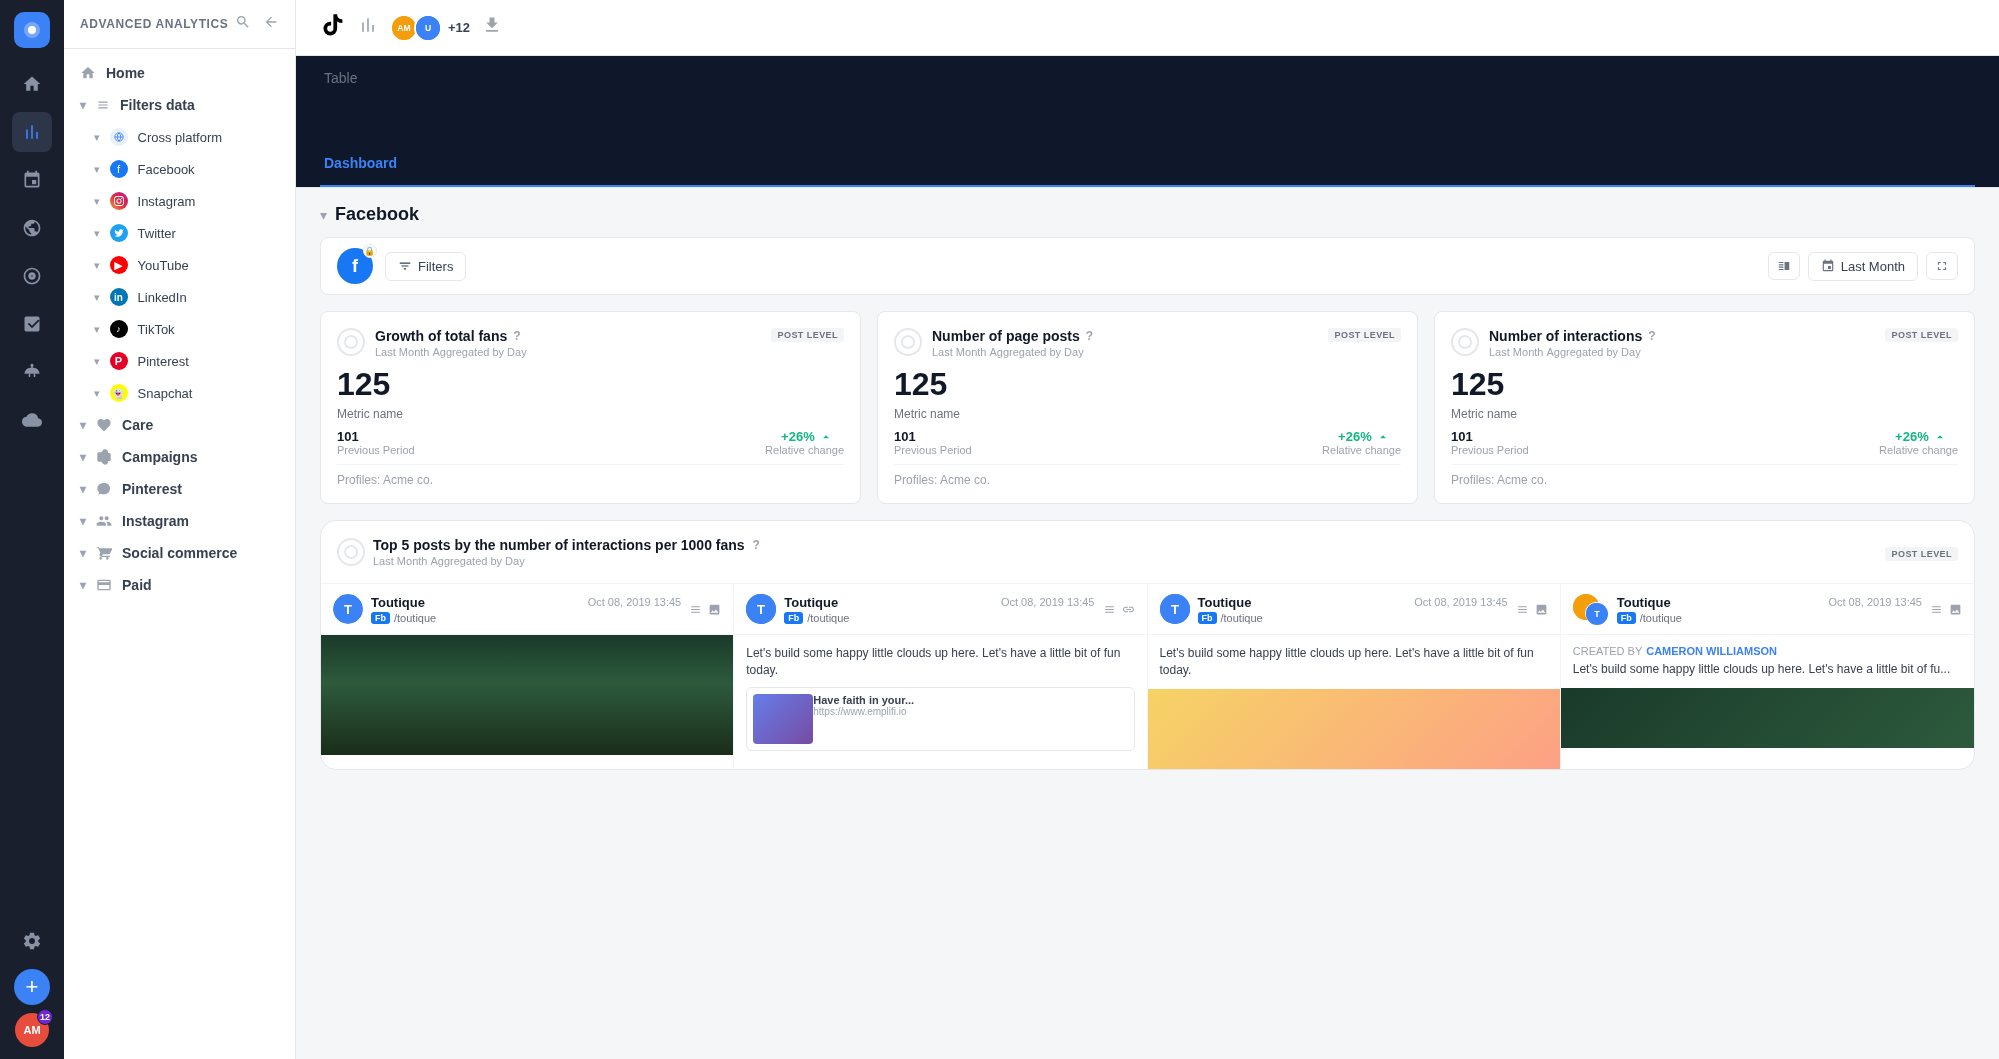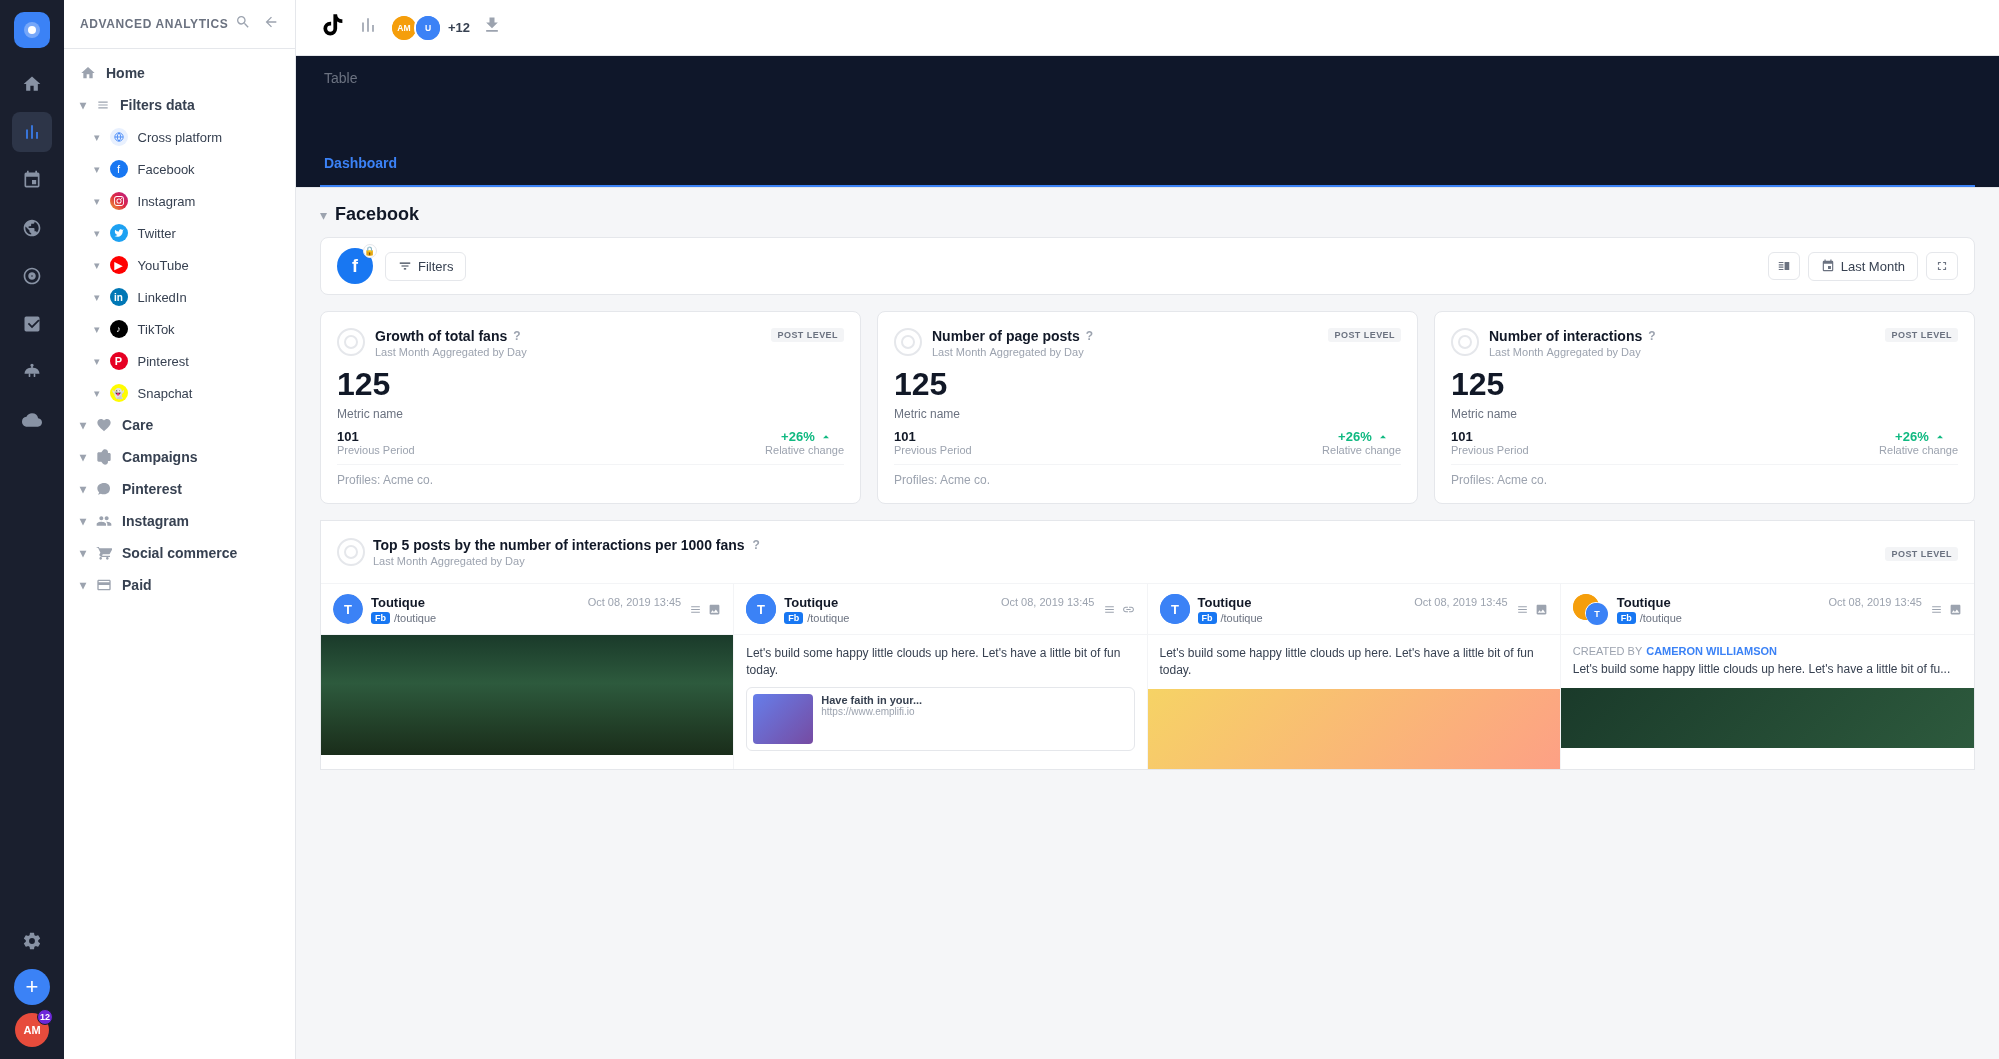--- a/index.html
+++ b/index.html
@@ -250,21 +250,21 @@
     .metric-prev { font-size: 13px; font-weight: 600; color: #111827; }
     .metric-prev-label { font-size: 11px; color: #9ca3af; }
     .metric-change { font-size: 13px; font-weight: 600; color: #10b981; display: flex; align-items: center; gap: 4px; margin-left: 16px; }
     .metric-change-label { font-size: 11px; color: #9ca3af; text-align: right; }
     .metric-profiles { font-size: 12px; color: #9ca3af; margin-top: 8px; border-top: 1px solid #f3f4f6; padding-top: 8px; }
 
     
     .posts-section {
       background: #fff;
       border: 1px solid #e5e7eb;
-      border-radius: 0;
+      border-radius: 16px;
       overflow: hidden;
     }
     .posts-header {
       padding: 16px;
       border-bottom: 1px solid #f3f4f6;
     }
     .posts-title { font-size: 14px; font-weight: 600; color: #111827; display: flex; align-items: center; gap: 8px; }
     .posts-subtitle { font-size: 11px; color: #9ca3af; margin-top: 2px; }
     .posts-grid { display: grid; grid-template-columns: repeat(4, 1fr); }
     .post-card {
@@ -812,21 +812,21 @@
                     <path d="M4 6h16v2H4zm0 5h16v2H4zm0 5h16v2H4z"></path>
                   </svg>
                 <svg width="13" height="13" viewBox="0 0 24 24" fill="#9ca3af">
                     <path d="M3.9 12c0-1.71 1.39-3.1 3.1-3.1h4V7H7c-2.76 0-5 2.24-5 5s2.24 5 5 5h4v-1.9H7c-1.71 0-3.1-1.39-3.1-3.1zM8 13h8v-2H8v2zm9-6h-4v1.9h4c1.71 0 3.1 1.39 3.1 3.1s-1.39 3.1-3.1 3.1h-4V17h4c2.76 0 5-2.24 5-5s-2.24-5-5-5z"></path>
                   </svg>
               </div>
             </div>
             <div class="post-content-block">
               <p class="post-text">Let's build some happy little clouds up here. Let's have a little bit of fun today.</p>
               <div class="post-link-preview">
-                <div style="display:flex;gap:8px;padding:6px;">
+                <div style="display:flex;padding:6px;">
                   <div style="width:60px;height:50px;background:linear-gradient(135deg,#667eea,#764ba2);border-radius:4px;flex-shrink:0;"></div>
                   <div>
                     <div style="font-size:11px;font-weight:600;color:#374151;">Have faith in your...</div>
                     <div style="font-size:10px;color:#9ca3af;">https://www.emplifi.io</div>
                   </div>
                 </div>
               </div>
             </div>
           </div>
 

